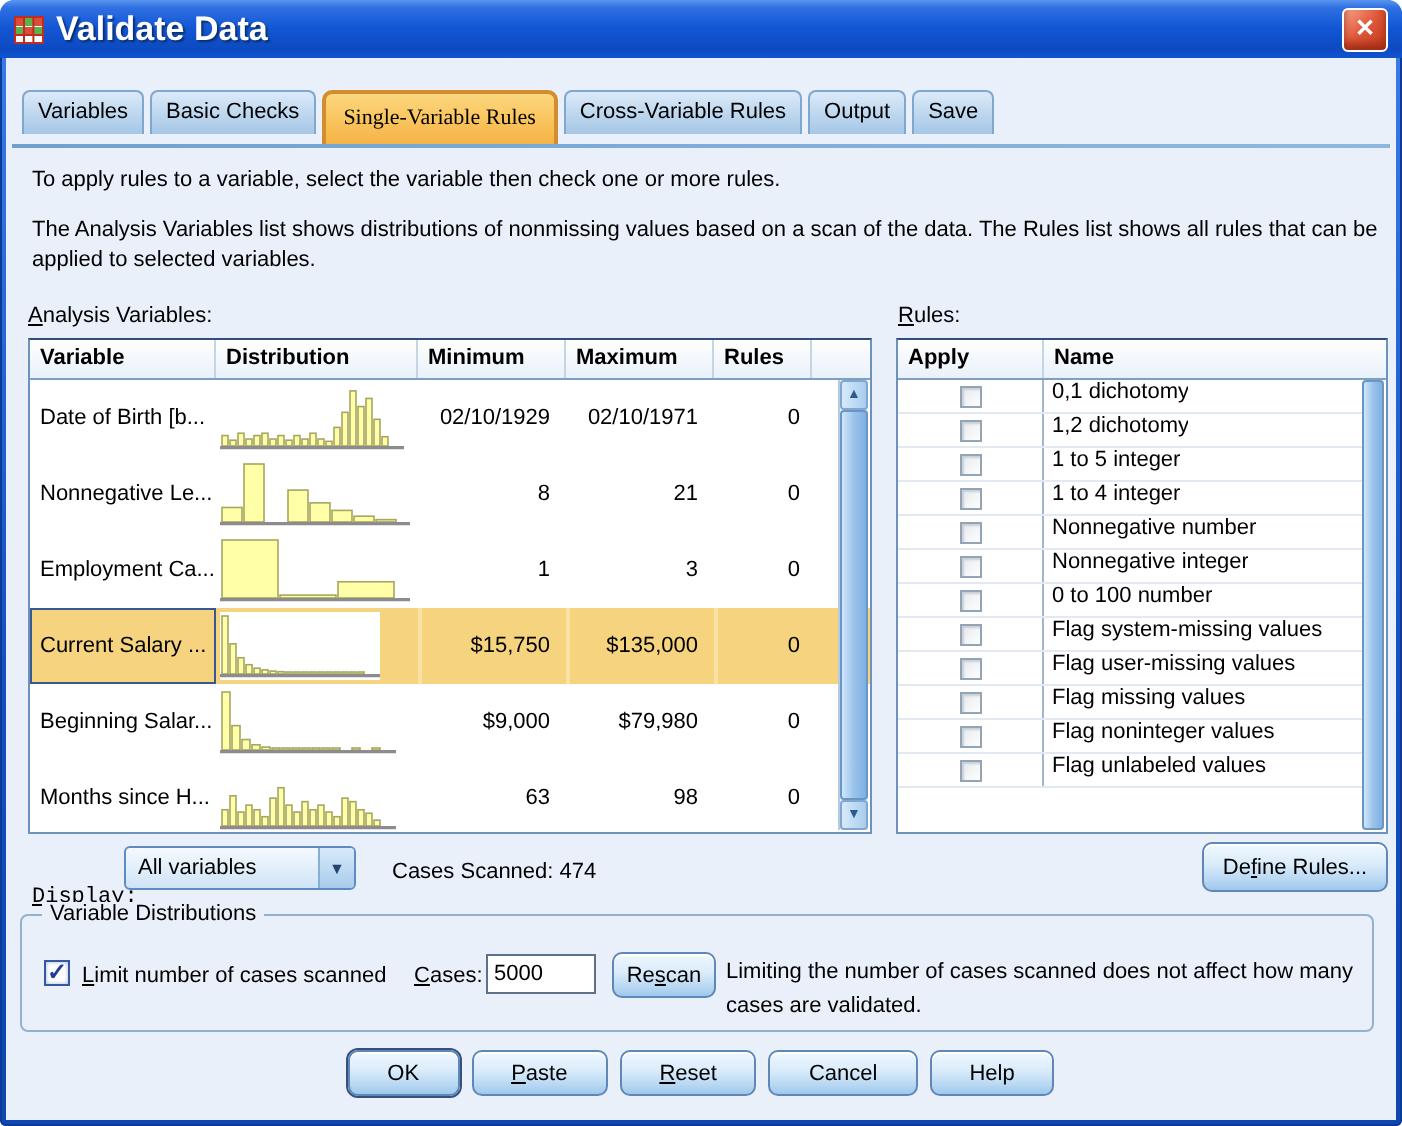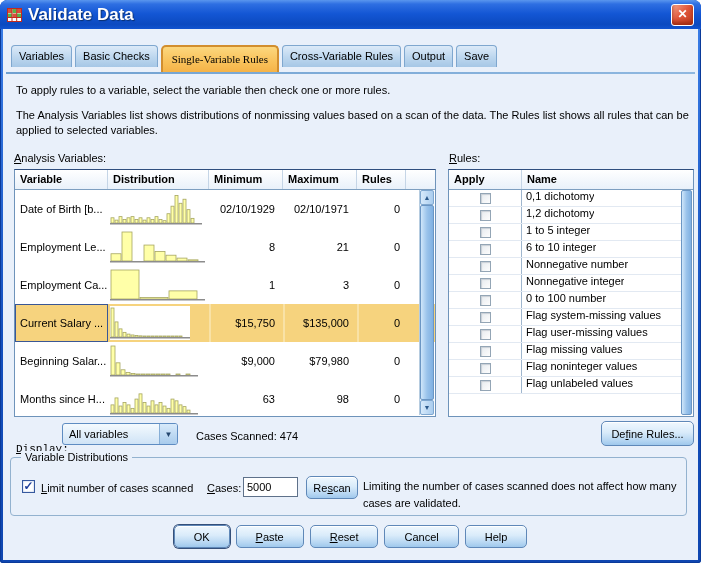--- a/index.html
+++ b/index.html
@@ -189,21 +189,21 @@
                 <rect x="77" y="17.66" width="3" height="13.34" fill="#FFFFA8" stroke="#A6A660" stroke-width="0.8"></rect>
                 <rect x="81" y="26.36" width="3" height="4.64" fill="#FFFFA8" stroke="#A6A660" stroke-width="0.8"></rect>
                 <line x1="0" y1="31.8" x2="92" y2="31.8" stroke="#8C8C8C" stroke-width="1.6"></line>
               </svg>
             </div>
             <div class="c-min num">02/10/1929</div>
             <div class="c-max num">02/10/1971</div>
             <div class="c-rules num">0</div>
           </div>
           <div class="arow">
-            <div class="c-var">Employment Le...</div>
+            <div class="c-var">Nonnegative Le...</div>
             <div class="c-dist">
               <svg width="95" height="34">
                 <rect x="1" y="23.75" width="10" height="7.25" fill="#FFFFA8" stroke="#A6A660" stroke-width="0.8"></rect>
                 <rect x="12" y="2" width="10" height="29" fill="#FFFFA8" stroke="#A6A660" stroke-width="0.8"></rect>
                 <rect x="34" y="15.05" width="10" height="15.95" fill="#FFFFA8" stroke="#A6A660" stroke-width="0.8"></rect>
                 <rect x="45" y="21.43" width="10" height="9.57" fill="#FFFFA8" stroke="#A6A660" stroke-width="0.8"></rect>
                 <rect x="56" y="25.2" width="10" height="5.8" fill="#FFFFA8" stroke="#A6A660" stroke-width="0.8"></rect>
                 <rect x="67" y="28.1" width="10" height="2.9" fill="#FFFFA8" stroke="#A6A660" stroke-width="0.8"></rect>
                 <rect x="78" y="29.84" width="10" height="1.16" fill="#FFFFA8" stroke="#A6A660" stroke-width="0.8"></rect>
                 <line x1="0" y1="31.8" x2="95" y2="31.8" stroke="#8C8C8C" stroke-width="1.6"></line>
@@ -342,21 +342,21 @@
           <div class="rrow">
             <div class="r-apply">
               <div class="cb"></div>
             </div>
             <div class="r-name">1 to 5 integer</div>
           </div>
           <div class="rrow">
             <div class="r-apply">
               <div class="cb"></div>
             </div>
-            <div class="r-name">6 to 10 integer</div>
+            <div class="r-name">1 to 4 integer</div>
           </div>
           <div class="rrow">
             <div class="r-apply">
               <div class="cb"></div>
             </div>
             <div class="r-name">Nonnegative number</div>
           </div>
           <div class="rrow">
             <div class="r-apply">
               <div class="cb"></div>

